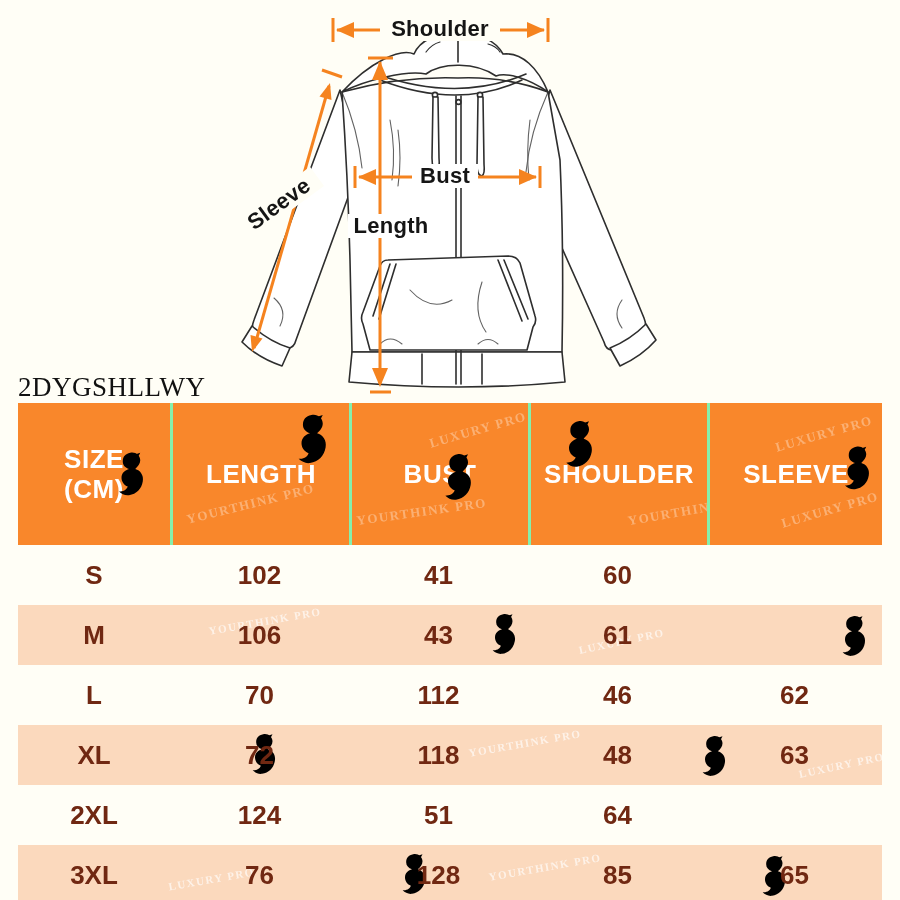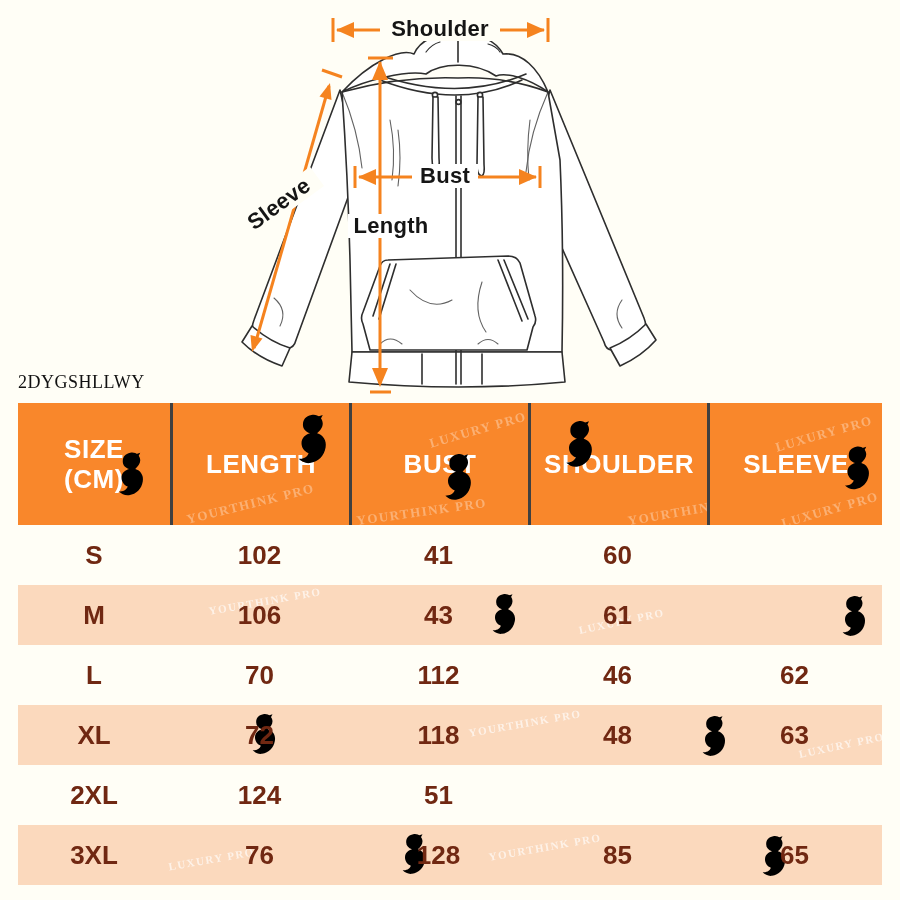--- a/index.html
+++ b/index.html
@@ -17,28 +17,28 @@
   }
   .bg-cream{background:#FFFEF6;}
   .bg-white{background:#FFFFFF;}
   .lbl-shoulder{left:150px;top:17px;width:120px;}
   .lbl-bust{left:182px;top:164px;width:66px;}
   .lbl-length{left:118px;top:214px;width:86px;}
   .lbl-sleeve{left:2px;top:192px;width:94px;transform:rotate(-36deg);}
   
   .product-code{
     position:absolute;left:18px;top:372px;
-    font-family:"Liberation Serif", serif;font-size:18px;color:#111;
+    font-family:"Liberation Serif", serif;font-size:27px;color:#111;
     letter-spacing:.5px;
   }
   
   .size-table{position:absolute;left:18px;top:403px;width:864px;}
   .thead{
     display:grid;grid-template-columns:152px 176px 176px 176px 1fr;
-    gap:3px;background:#404040;height:122px;position:relative;overflow:hidden;
+    gap:3px;background:#86efac;height:142px;position:relative;overflow:hidden;
   }
   .hcell{
     background:#F9872B;color:#fff;font-weight:bold;font-size:26px;
     display:flex;flex-direction:column;align-items:center;justify-content:center;
     letter-spacing:.5px;line-height:30px;position:relative;overflow:hidden;
   }
   .trow{
     display:grid;grid-template-columns:152px 179px 179px 179px 1fr;
     height:60px;position:relative;overflow:hidden;
   }
@@ -260,20 +260,21 @@
     <svg class="wm-sea" style="left:680px;top:8px" width="28" height="46" viewBox="0 0 24 38">
         <use href="#seahorse"></use>
       </svg>
     <span class="wm-text" style="left:780px;top:34px;transform:rotate(-12deg)">LUXURY PRO</span>
   </div>
 
   <div class="trow">
     <div class="cell">2XL</div>
     <div class="cell">124</div>
     <div class="cell">51</div>
+    <div class="cell">64</div>
   </div>
 
   <div class="trow alt">
     <div class="cell">3XL</div>
     <div class="cell">76</div>
     <div class="cell">128</div>
     <div class="cell">85</div>
     <div class="cell">65</div>
     <span class="wm-text" style="left:150px;top:28px;transform:rotate(-10deg)">LUXURY PRO</span>
     <svg class="wm-sea" style="left:380px;top:6px" width="28" height="46" viewBox="0 0 24 38">

